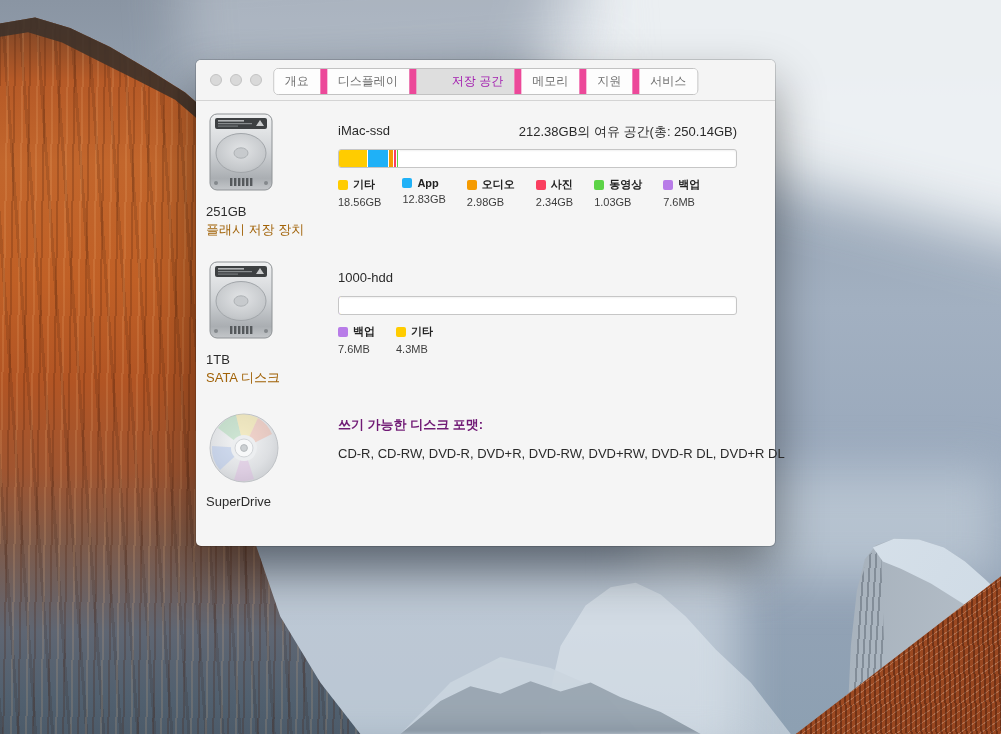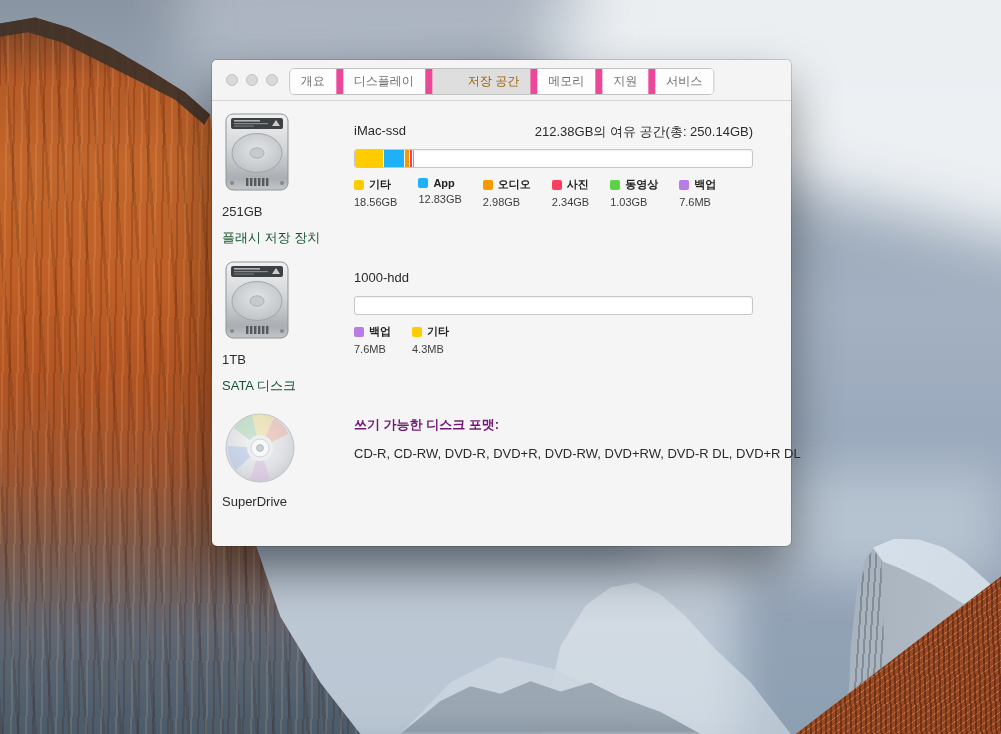--- a/index.html
+++ b/index.html
@@ -42,35 +42,35 @@
      repeating-linear-gradient(86deg,rgba(40,15,5,.14) 0 3px,transparent 3px 17px),
      linear-gradient(180deg,#5d4433 0%,#8c4b27 5%,#b65a27 11%,#c2662c 22%,#c06026 38%,#b25524 52%,#a05530 64%,#7e5a49 74%,#5f6673 86%,#51606f 95%,#4c5b6a 100%);
     clip-path:polygon(0 3.2%,3.5% 2.4%,7% 3.8%,11% 6.4%,15% 9.6%,18.5% 12.6%,21% 15.6%,21.6% 24%,22% 38%,23% 56%,25% 72%,28% 84%,32% 93%,36% 100%,0 100%);}
   .crest{position:absolute;inset:0;background:#3e322a;opacity:.9;
     clip-path:polygon(0 3.2%,3.5% 2.4%,7% 3.8%,11% 6.4%,15% 9.6%,18.5% 12.6%,21% 15.6%,20.4% 17%,17.5% 13.6%,13.8% 11%,10% 8.4%,6.2% 5.8%,2.8% 4.4%,0 5%);}
   .haze{position:absolute;left:220px;top:560px;width:520px;height:190px;
     background:rgba(224,231,238,.55);filter:blur(22px);}
   .haze2{position:absolute;left:640px;top:470px;width:360px;height:110px;
     background:rgba(214,223,232,.5);filter:blur(24px);}
   
-  .win{position:absolute;left:212px;top:60px;width:579px;height:486px;border-radius:5px;
+  .win{position:absolute;left:196px;top:60px;width:579px;height:486px;border-radius:5px;
     background:#f5f5f5;box-shadow:0 24px 50px rgba(0,0,0,.42),0 0 0 1px rgba(0,0,0,.14);}
   .titlebar{position:absolute;left:0;top:0;right:0;height:40px;background:#f4f4f4;
     border-bottom:1px solid #d4d4d4;border-radius:5px 5px 0 0;}
   .lights{position:absolute;left:14px;top:14px;display:flex;gap:8px;}
   .light{width:12px;height:12px;border-radius:50%;background:#d9d9d9;border:1px solid #c3c3c3;box-sizing:border-box;}
   .tabs{position:absolute;left:50%;top:8px;transform:translateX(-50%);display:flex;
     border:1px solid #c2c2c2;border-radius:5px;overflow:hidden;background:#fdfdfd;}
   .tab{padding:4px 11px;font-size:12px;color:#6e6e6e;white-space:nowrap;background:#fdfdfd;}
   .tab + .tab{border-left:7px solid #ec4899;}
-  .tab.selected{background:#dedede;color:#a16207;padding-left:36px;}
+  .tab.selected{background:#dedede;color:#a21caf;padding-left:36px;}
   
   .iconcol{position:absolute;left:10px;width:110px;}
   .cap1{font-size:13px;color:#2c2c2c;margin-top:4px;}
-  .cap2{font-size:13px;color:#14532d;margin-top:10px;}
+  .cap2{font-size:13px;color:#a16207;margin-top:2px;}
   .nameline{position:absolute;left:142px;width:399px;font-size:13px;color:#2a2a2a;}
   .diskname{float:left;}
   .freetext{float:right;}
   .bar{position:absolute;left:142px;width:397px;height:17px;background:#fff;
     border:1px solid #c6c6c6;border-radius:3px;overflow:hidden;display:flex;
     box-shadow:inset 0 1px 2px rgba(0,0,0,.06);}
   .seg{height:100%;border-right:1px solid #fff;flex:0 0 auto;box-sizing:border-box;}
   .legend{position:absolute;left:142px;display:flex;}
   .litem{margin-right:21px;font-size:11px;}
   .lrow{display:flex;align-items:center;}

